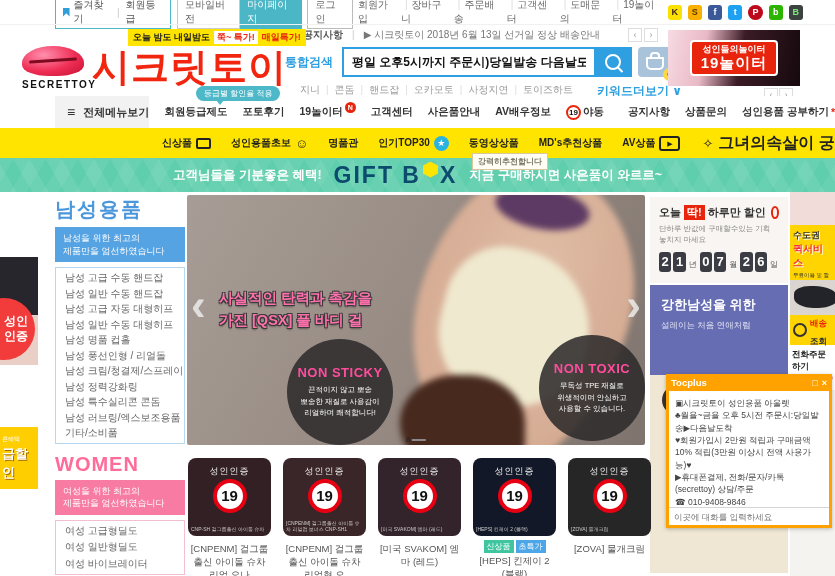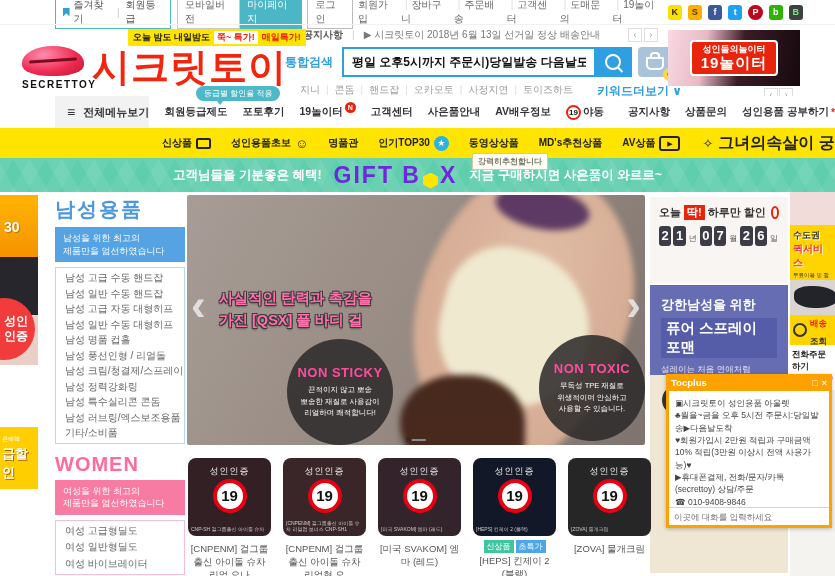--- a/index.html
+++ b/index.html
@@ -111,21 +111,21 @@
   .y-tooltip{position:absolute;left:472px;top:25px;background:#fffdf4;border:1px solid #d8c8a0;color:#776;
              font-size:8px;padding:2px 5px;z-index:6;white-space:nowrap}
 
   
   .gift{position:absolute;left:0;top:158px;width:835px;height:34px;background:#5fceac;display:flex;align-items:center;
         justify-content:center;gap:12px;color:#fff;font-weight:bold;font-size:12.5px;overflow:hidden}
   .gift::before{content:"";position:absolute;inset:0;
         background:repeating-linear-gradient(60deg,rgba(255,255,255,.08) 0 14px,transparent 14px 28px),
                    repeating-linear-gradient(-60deg,rgba(255,255,255,.06) 0 14px,transparent 14px 28px)}
   .gift > *{position:relative}
-  .gift-title{display:inline-flex;align-items:flex-end;font-size:23px;font-weight:900;color:#6d28d9;letter-spacing:2px;cursor:pointer}
+  .gift-title{display:inline-flex;align-items:flex-start;font-size:23px;font-weight:900;color:#0c4a6e;letter-spacing:2px;cursor:pointer}
   .gift-cube{width:15px;height:16px;background:#ffe400;margin:0 2px;
              clip-path:polygon(50% 0,100% 25%,100% 75%,50% 100%,0 75%,0 25%)}
 
   
   .content{position:absolute;left:0;top:192px;width:835px;height:384px;background:#fff}
 
   
   .el{position:absolute;width:38px;left:0;overflow:hidden;box-sizing:border-box}
   .el1{top:3px;height:62px;background:linear-gradient(#ffb400,#f59300);color:#fff;font-weight:900;
        font-size:14px;padding:24px 4px 0;text-shadow:1px 1px 0 #b87700}
@@ -424,21 +424,20 @@
     <span class="gift-title">
       <span>GIFT B</span>
       <span class="gift-cube"></span>
       <span>X</span>
     </span>
     <span>지금 구매하시면 사은품이 와르르~</span>
   </div>
 
   <div class="content">
 
-    <div class="el el1"><span>30</span></div>
     <div class="el el2">
       <span class="el-lock"></span>
     </div>
     <div class="el el3"></div>
     <div class="el el5">
       <span class="sm">큰혜택</span>
       <span class="bg">급할인</span>
     </div>
     <div class="el-adult">성인
 인증</div>
@@ -498,35 +497,36 @@
       </div>
     </div>
 
     <div class="promo1">
       <div class="p1-row">
         <span>오늘</span>
         <span class="p1-ddak">딱!</span>
         <span>하루만 할인</span>
         <span class="p1-clock"></span>
       </div>
+      <div class="p1-desc">단하루 반값에 구매할수있는 기획
+놓치지 마세요</div>
       <div class="p1-date">
         <span class="d-digit">2</span>
         <span class="d-digit">1</span>
         <span class="d-unit">년</span>
         <span class="d-digit">0</span>
         <span class="d-digit">7</span>
         <span class="d-unit">월</span>
         <span class="d-digit">2</span>
         <span class="d-digit">6</span>
         <span class="d-unit">일</span>
       </div>
     </div>
     <div class="promo2">
       <div class="p2-l1">강한남성을 위한</div>
-      <div class="p2-l2">퓨어 스프레이 포맨</div>
       <div class="p2-l3">설레이는 처음 연애처럼</div>
     </div>
     <div class="promo3">
       <span class="p3-c a"></span>
       <span class="p3-c b"></span>
     </div>
 
     <div class="er">
       <div class="er-top"></div>
       <div class="er-quick">

